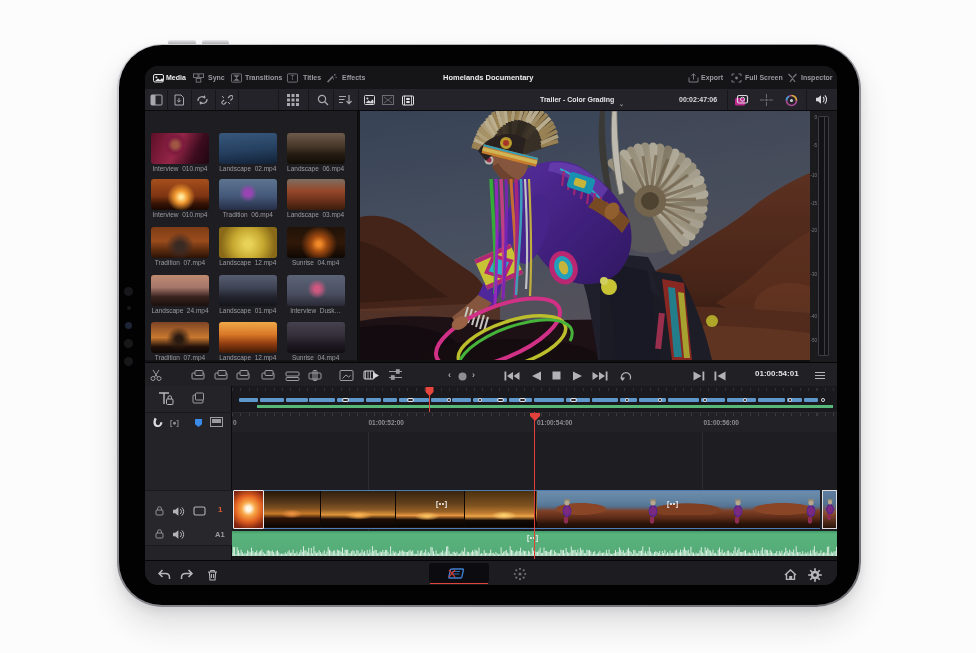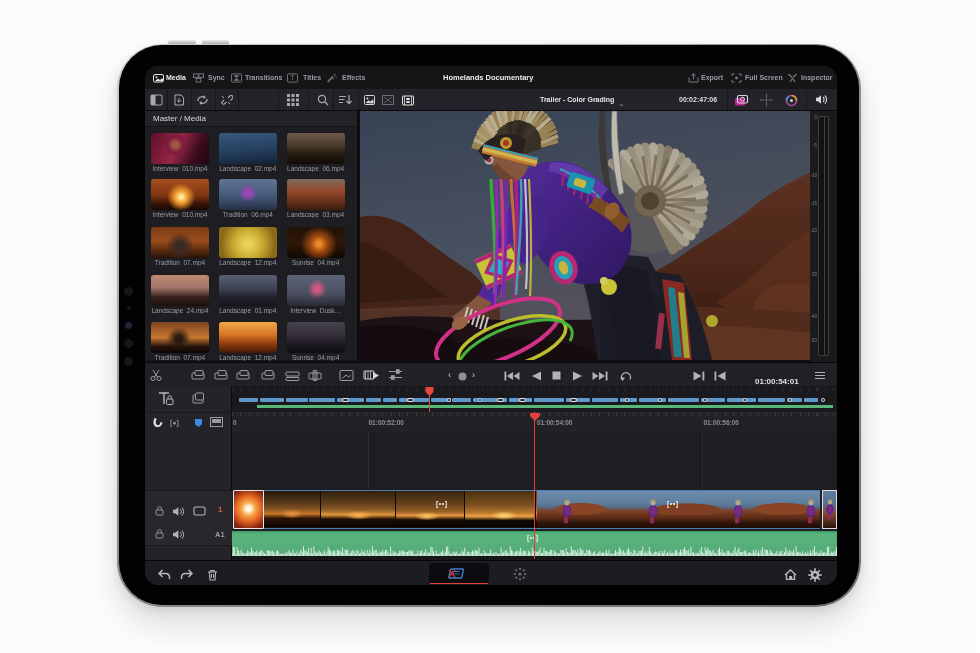--- a/index.html
+++ b/index.html
@@ -215,21 +215,20 @@
           <path d="M1.5 6.5 A5 5 0 0 1 4 2.2" fill="none" stroke="#4898d0" stroke-width="1.6"></path>
           <circle cx="6.5" cy="6.5" r="1.5" fill="#d0d0d4"></circle>
         </svg>
     <svg style="left:670px;top:5px" width="12" height="11" viewBox="0 0 12 11">
           <path d="M1 3.8 H3 L6 1.2 V9.8 L3 7.2 H1 Z" fill="#d8d8dc"></path>
           <path d="M8 3 A3.4 3.4 0 0 1 8 8 M9.8 1.4 A5.6 5.6 0 0 1 9.8 9.6" fill="none" stroke="#d8d8dc" stroke-width="1.1"></path>
         </svg>
   </div>
 
   <div class="panel">
-    <div class="phead">Master / Media</div>
     <div class="th" style="left:6px;top:22px;background:radial-gradient(circle at 42% 38%,#a05844 7%,#7e1a3e 20%,rgba(0,0,0,0) 32%),linear-gradient(115deg,#5e0f28,#962648 45%,#3c0c1e 75%,#200610)"></div>
         <div class="tl" style="left:2px;top:54.2px">Interview_010.mp4</div>
         <div class="th" style="left:73.8px;top:22px;background:linear-gradient(175deg,#38587c 0%,#254060 55%,#122136 100%)"></div>
         <div class="tl" style="left:69.8px;top:54.2px">Landscape_02.mp4</div>
         <div class="th" style="left:141.6px;top:22px;background:linear-gradient(180deg,#6d5b4b 0%,#4a3a2c 40%,#241a10 70%,#120c07 100%)"></div>
         <div class="tl" style="left:137.6px;top:54.2px">Landscape_06.mp4</div>
         <div class="th" style="left:6px;top:68px;background:radial-gradient(circle at 52% 58%,#ffe9a0 4%,#f0992f 18%,rgba(0,0,0,0) 40%),linear-gradient(180deg,#a64f1c 0%,#7e3412 55%,#361206 80%,#180802 100%)"></div>
         <div class="tl" style="left:2px;top:100.2px">Interview_010.mp4</div>
         <div class="th" style="left:73.8px;top:68px;background:radial-gradient(circle at 50% 45%,#9a44b4 9%,rgba(0,0,0,0) 27%),linear-gradient(180deg,#5d7490 0%,#45597a 55%,#262e46 100%)"></div>
         <div class="tl" style="left:69.8px;top:100.2px">Tradition_06.mp4</div>
@@ -587,21 +586,21 @@
             <path d="M0.5,0.5 L8.5,5 L0.5,9.5 Z"></path>
             <rect x="9.5" y="0.5" width="1.8" height="9"></rect>
           </g>
         </svg>
         <svg style="left:569px;top:7.5px" width="12" height="10" viewBox="0 0 12 10">
           <g fill="#b2b2b8">
             <rect x="0.5" y="0.5" width="1.8" height="9"></rect>
             <path d="M11.5,0.5 L3.5,5 L11.5,9.5 Z"></path>
           </g>
         </svg>
-        <b style="left:610px;top:14px;font-size:8px;color:#e0e0e4">01:00:54:01</b>
+        <b style="left:610px;top:6px;font-size:8px;color:#e0e0e4">01:00:54:01</b>
         <svg style="left:670px;top:8px" width="10" height="9" viewBox="0 0 10 9">
           <g stroke="#b2b2b8" stroke-width="1.2">
             <path d="M0,1.5 H10 M0,4.5 H10 M0,7.5 H10"></path>
           </g>
         </svg>
       </div>
 
   <div class="tlc">
         <i style="left:0;top:26px;width:87px;height:1px;background:#19191c"></i>
         <svg style="left:12px;top:5px" width="17" height="16" viewBox="0 0 17 16">

